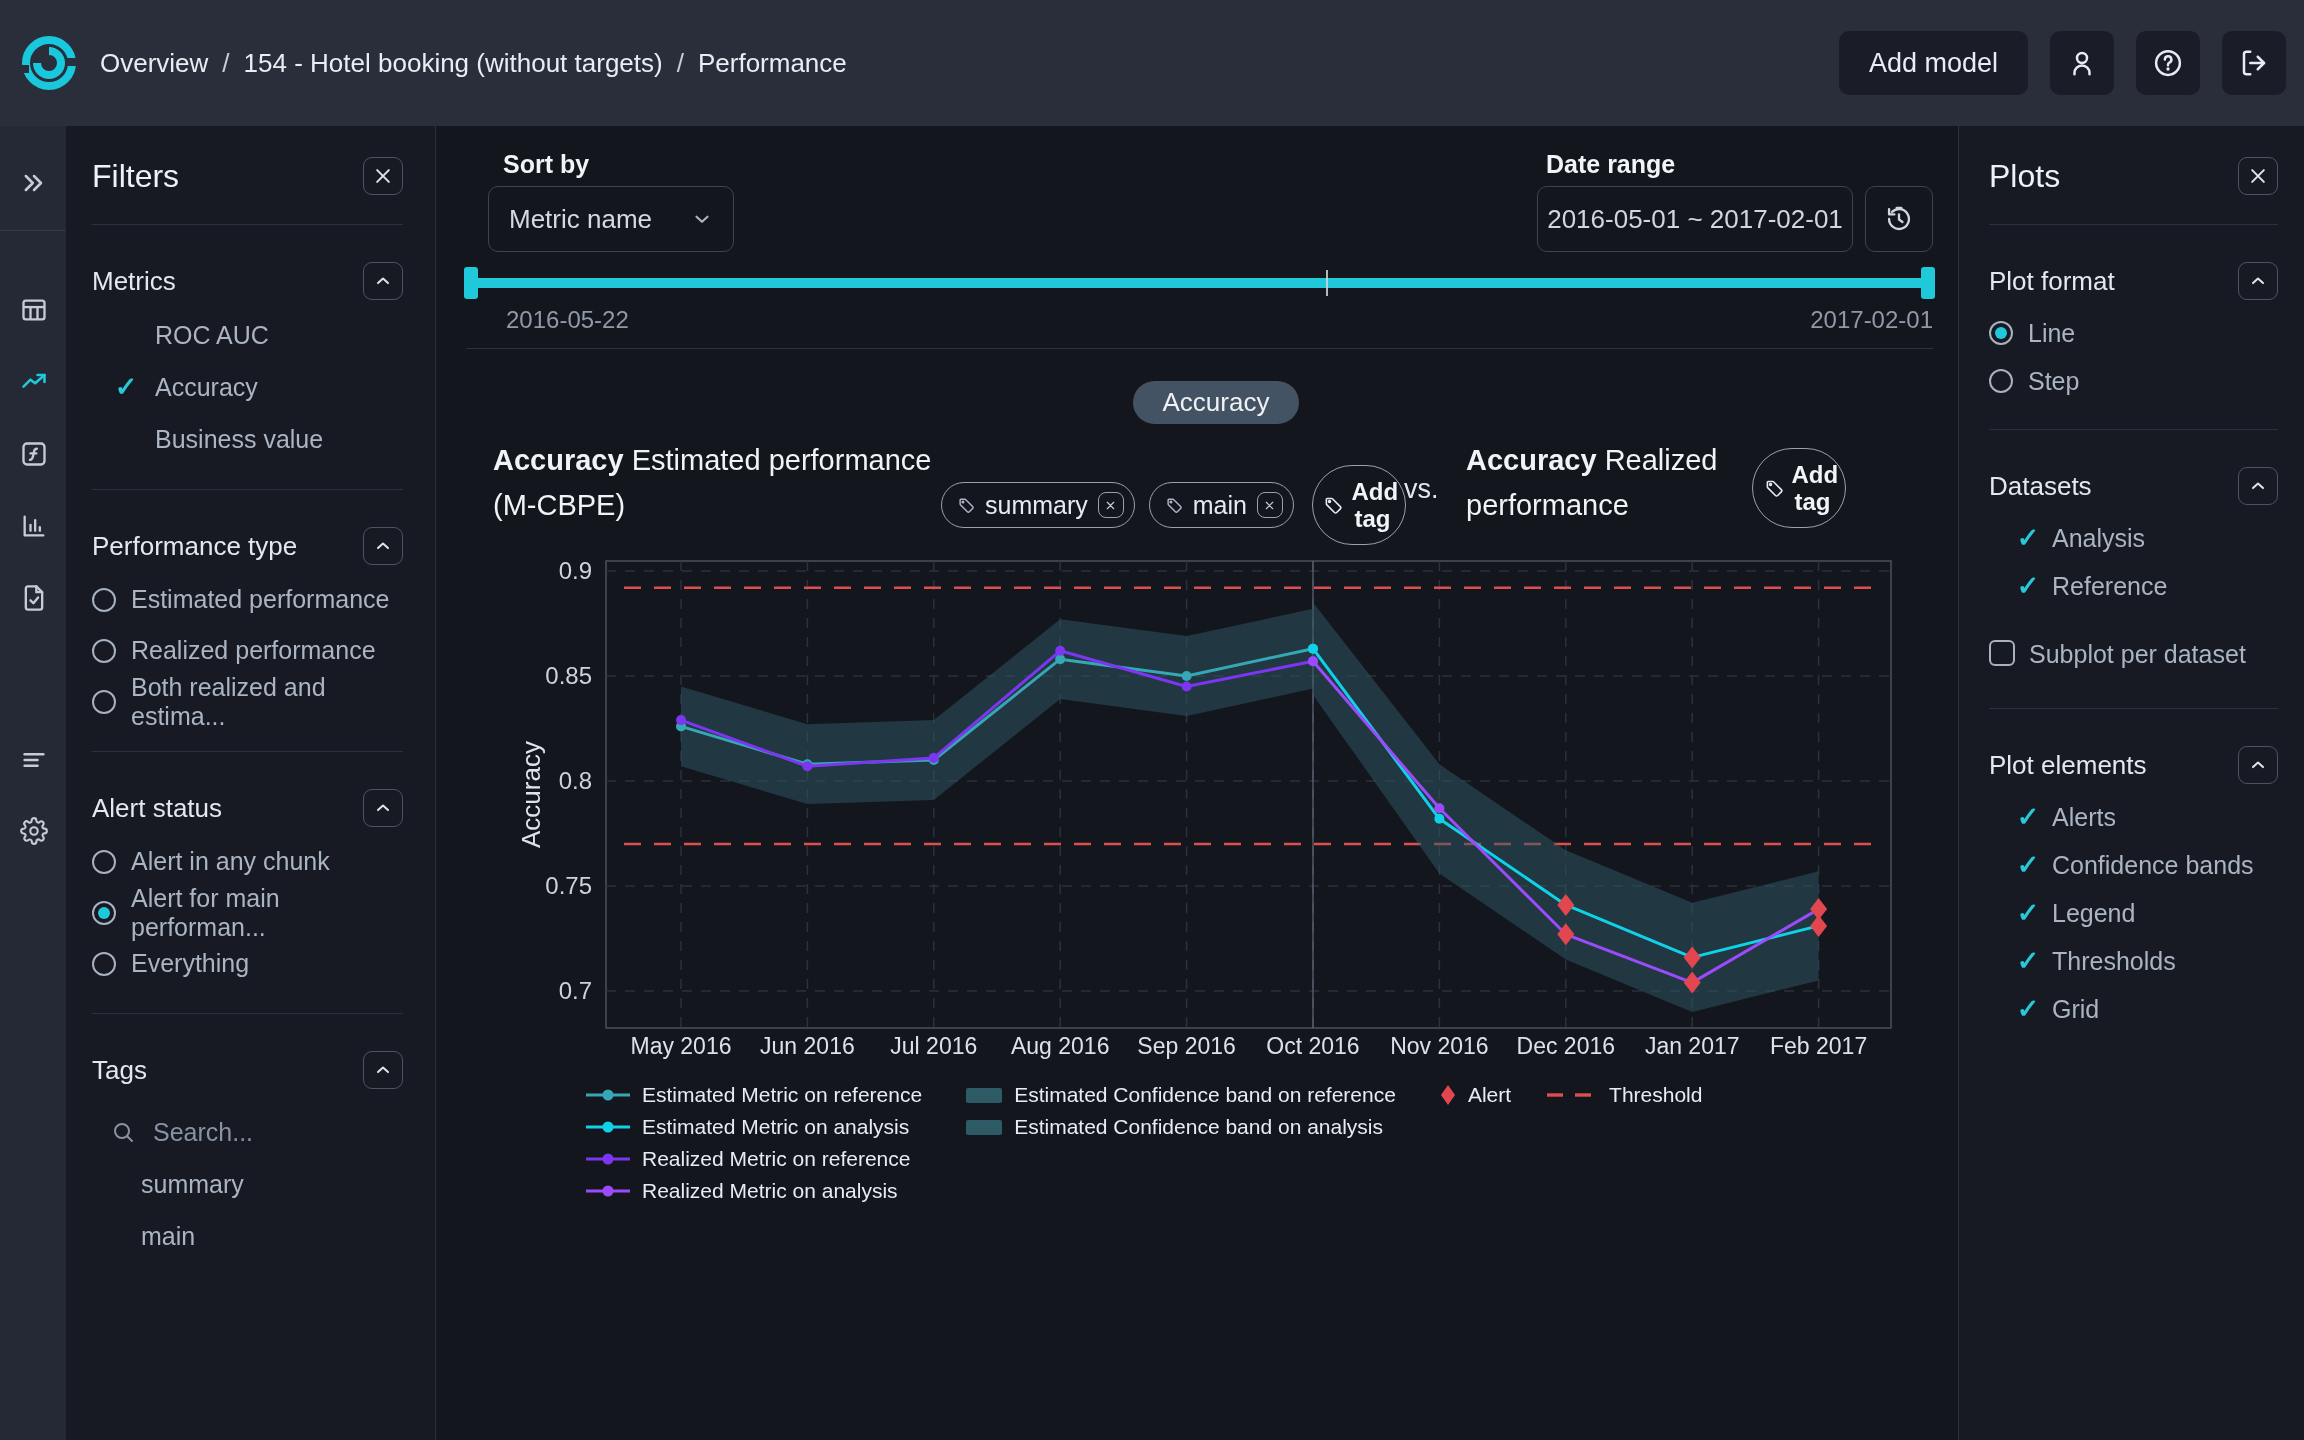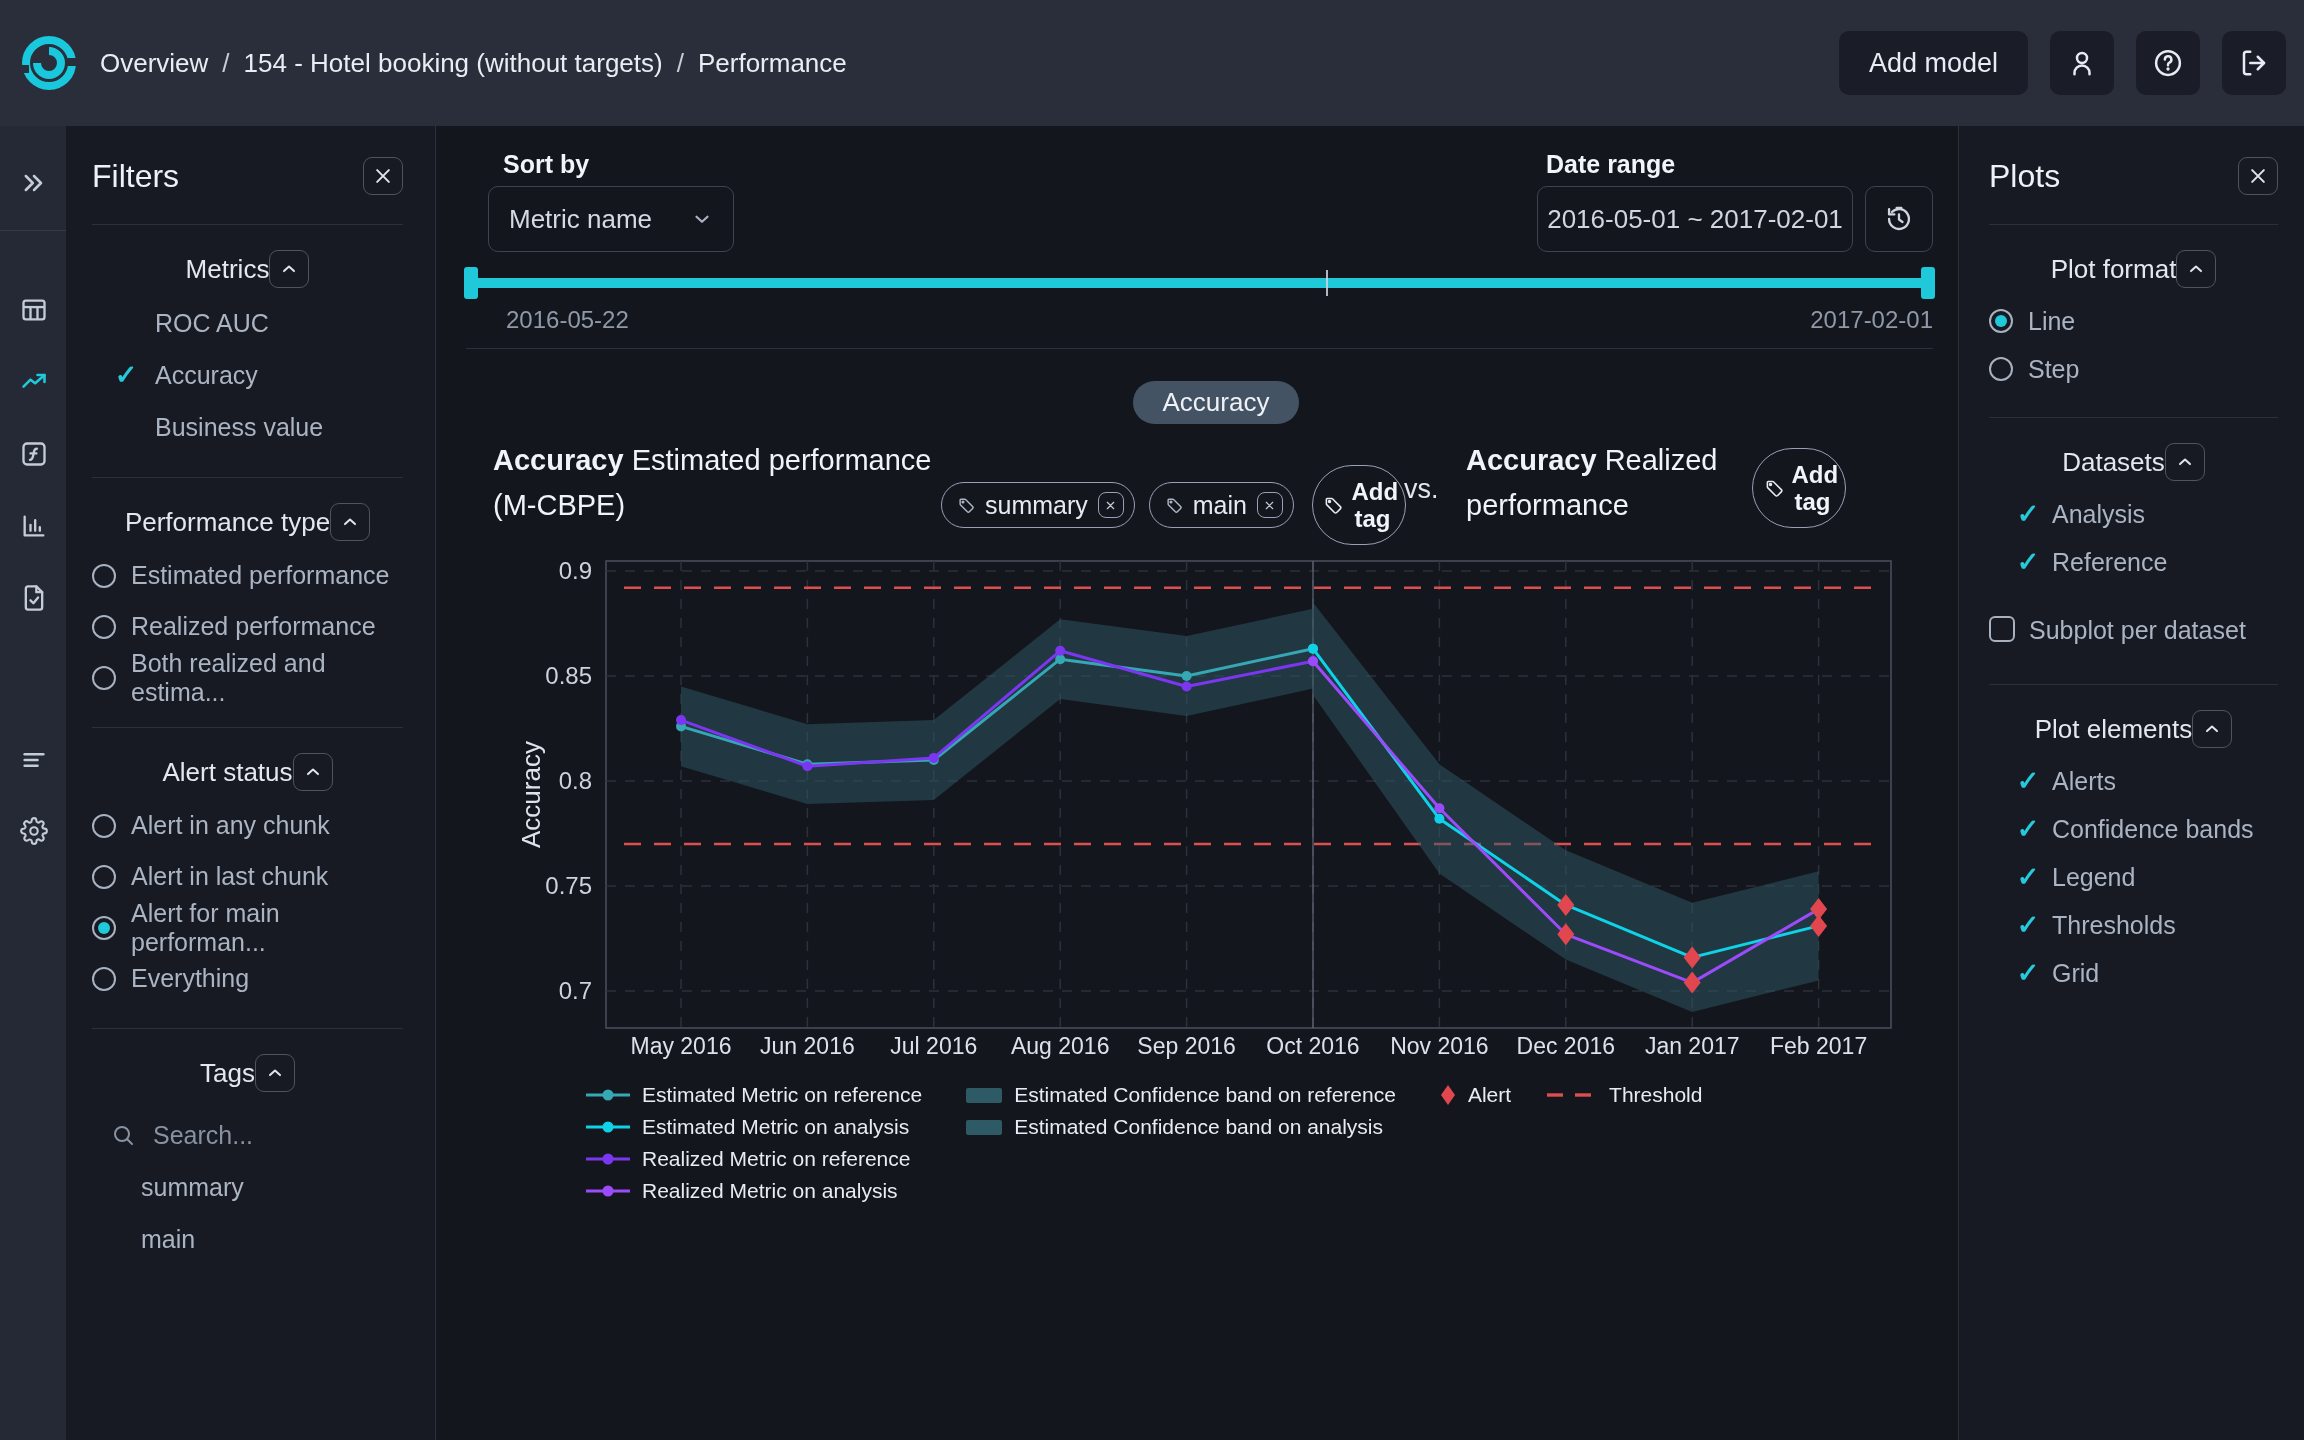--- a/index.html
+++ b/index.html
@@ -34,21 +34,21 @@
   .side-title{font-size:32px;color:#eef1f6}
   .sec-head{font-size:26px;color:#e3e8ef}
   .divider{border-top:1px solid var(--divider)}
   .sq-btn{width:40px;height:38px;border:1.5px solid var(--border);background:transparent;border-radius:9px;display:flex;align-items:center;justify-content:center;cursor:pointer}
   .sq-btn svg{stroke:#dfe4ec}
 
   #filters{position:absolute;left:66px;top:126px;width:370px;height:1314px;background:var(--panel);border-right:1px solid var(--divider);padding:0 18px 0 0}
   #filters .inner{padding:28px 14px 0 26px}
   .title-row{display:flex;align-items:center;justify-content:space-between;height:44px}
   #filters .divider{margin:26px 0 0 0}
-  .sec-row{display:flex;align-items:center;justify-content:center;height:40px;margin-top:24px}
+  .sec-row{display:flex;align-items:center;justify-content:space-between;height:40px;margin-top:36px}
   .check-item{display:flex;align-items:center;height:52px;padding-left:19px;gap:14px;font-size:25px;color:var(--muted);cursor:pointer}
   .check-item .checkslot{width:30px;text-align:center}
   .check-icon{color:#26c8da;font-size:27px;font-weight:bold}
   .check-icon::before{content:"\2713"}
   .opt{display:flex;align-items:center;height:51px;gap:15px;font-size:25px;color:var(--muted);cursor:pointer}
   .radio{width:24px;height:24px;border:2px solid #a7b1c0;border-radius:50%;flex:none;position:relative}
   .radio.sel::after{content:"";position:absolute;inset:4px;border-radius:50%;background:var(--cyan)}
   .itemgroup{margin-top:8px}
   .search-row{display:flex;align-items:center;gap:16px;height:52px;margin-top:16px;padding-left:19px;color:#8792a3}
   .search-row input{background:transparent;border:none;outline:none;font-size:25px;color:#b9c2cf;font-family:"Liberation Sans",sans-serif;width:180px}
@@ -264,24 +264,20 @@
         <button class="sq-btn">
           <svg width="20" height="20" viewBox="0 0 24 24" fill="none" stroke-width="2.4" stroke-linecap="round" stroke-linejoin="round">
               <polyline points="6 14.5 12 9 18 14.5"></polyline>
             </svg>
         </button>
       </div>
       <div class="itemgroup">
         <div class="opt">
           <span class="radio"></span>
           <span>Alert in any chunk</span>
-        </div>
-        <div class="opt">
-          <span class="radio"></span>
-          <span>Alert in last chunk</span>
         </div>
         <div class="opt">
           <span class="radio sel"></span>
           <span>Alert for main performan...</span>
         </div>
         <div class="opt">
           <span class="radio"></span>
           <span>Everything</span>
         </div>
       </div>

